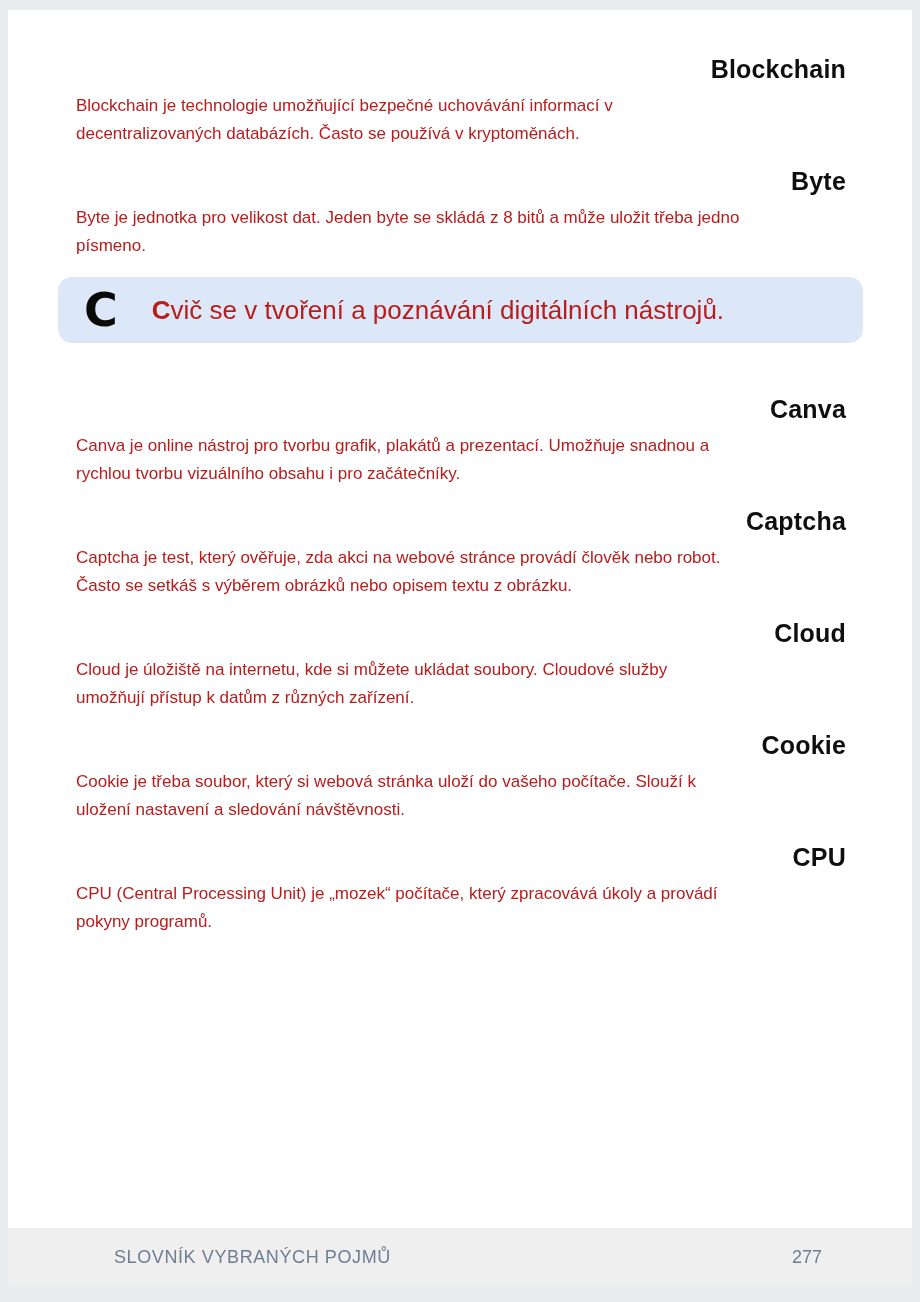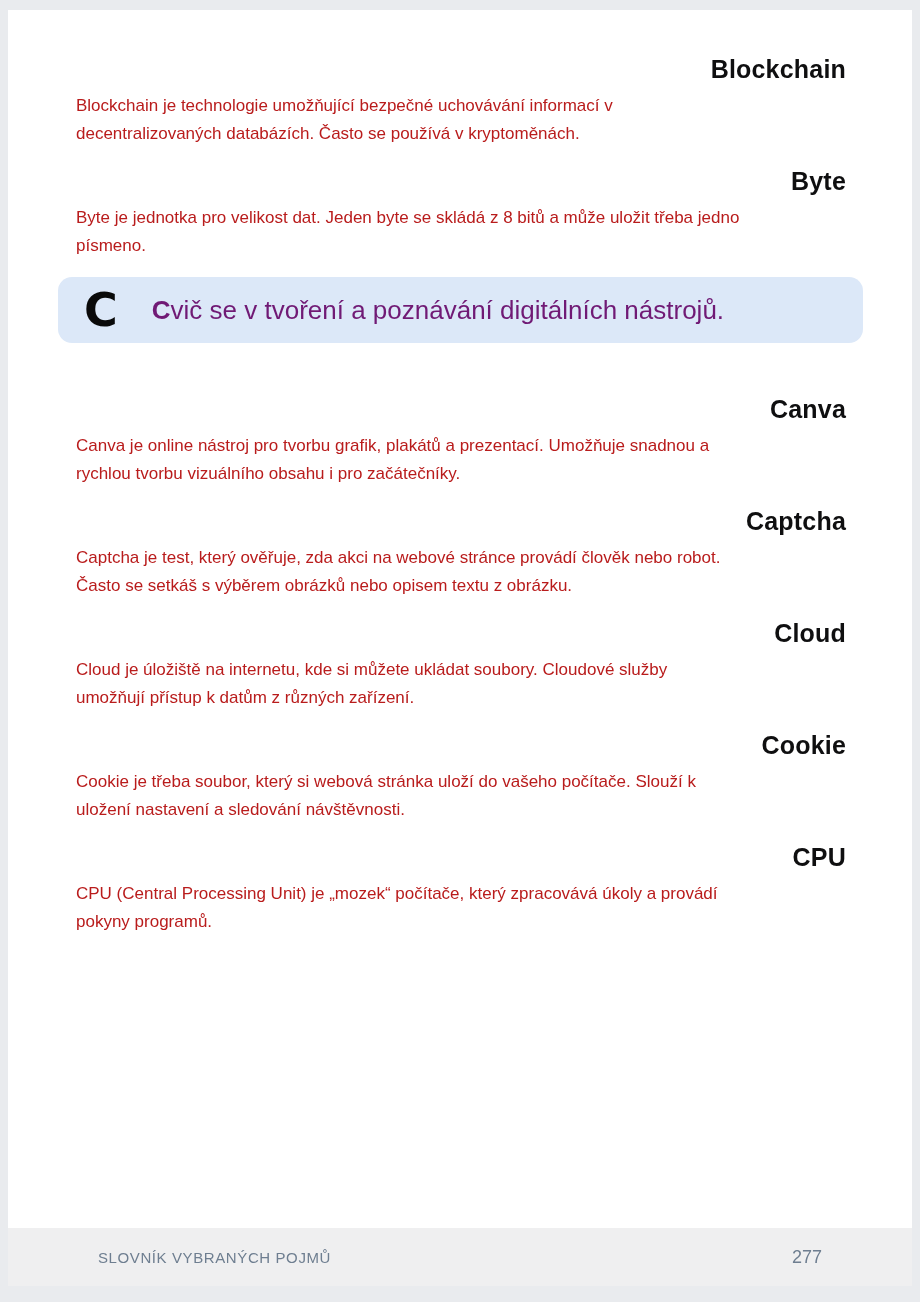--- a/index.html
+++ b/index.html
@@ -58,37 +58,38 @@
     font-family: "DejaVu Sans", sans-serif;
     font-size: 46px;
     line-height: 1;
     font-weight: 700;
     color: #0a0a0a;
     margin: 0 34px 0 2px;
   }
   .banner-text {
     font-size: 26px;
     line-height: 34px;
-    color: #701a75;
+    color: #b91c1c;
     margin: 0;
   }
   .banner-text strong { font-weight: 700; }
 
   .footer {
     height: 58px;
     background: #efeff0;
     display: flex;
     align-items: center;
     justify-content: space-between;
     padding: 0 90px;
     color: #6e7e90;
   }
   .footer-title {
-    font-size: 15px;
+    font-size: 18px;
     letter-spacing: 0.6px;
+    margin-left: 16px;
   }
   .page-number {
     font-size: 18px;
   }
 </style>
 </head>
 <body>
 
 <div class="page">
   <div class="content">

